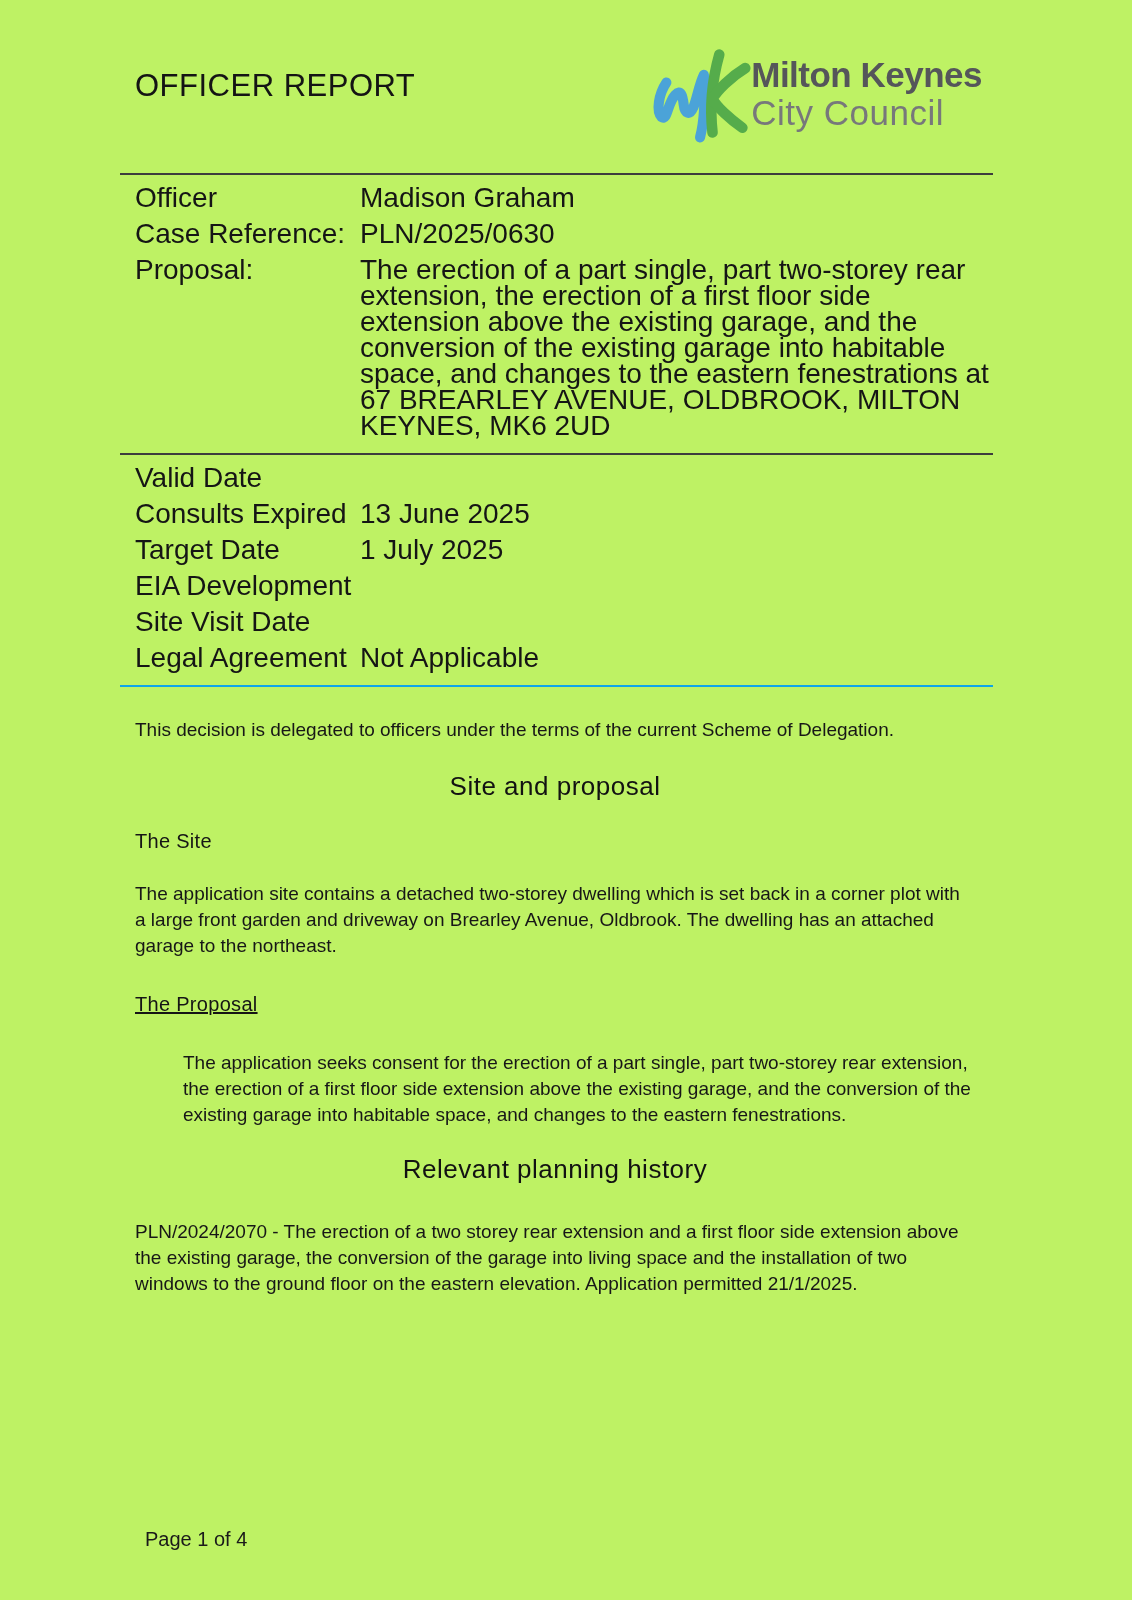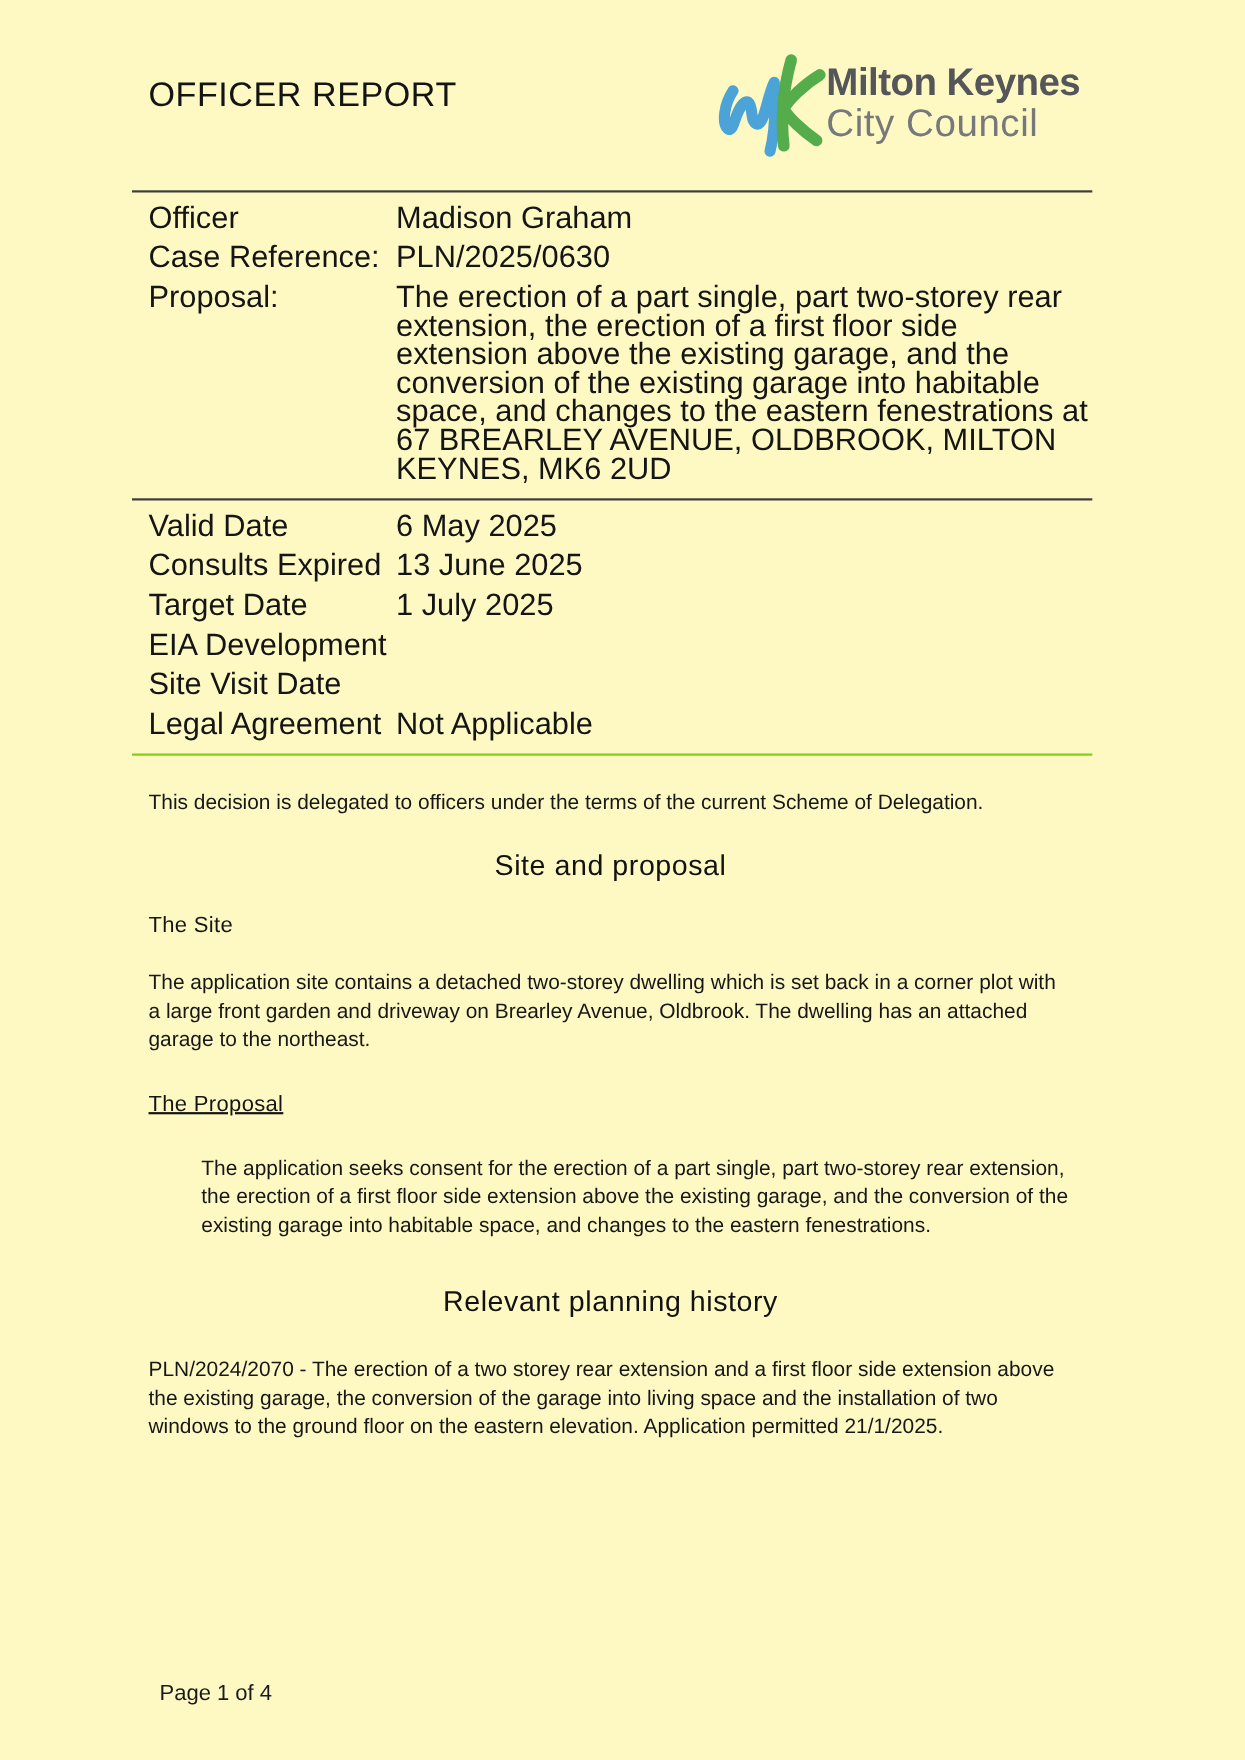--- a/index.html
+++ b/index.html
@@ -1,20 +1,20 @@
 <!DOCTYPE html>
 <html><head>
 <meta charset="utf-8">
 <style>
   html,body { margin:0; padding:0; background:#e8e8e8; }
   .page {
     position:relative;
     width:1132px; height:1600px;
     margin:0 auto;
-    background:#fef9c3;
+    background:#bef264;
     font-family:"Liberation Sans", sans-serif;
     color:#1a1a1a;
     overflow:hidden;
   }
 
   
   .header {
     display:flex;
     justify-content:space-between;
     align-items:flex-start;
@@ -30,21 +30,21 @@
   }
   .logo { display:flex; align-items:center; gap:0; }
   .logo-mark { width:100px; height:100px; flex:0 0 auto; }
   .logo-text { line-height:1.1; padding-bottom:4px; }
   .logo-line1 { font-size:35px; font-weight:700; color:#55565a; letter-spacing:-0.5px; }
   .logo-line2 { font-size:35px; font-weight:400; color:#77787b; letter-spacing:0.5px; }
 
   
   .info-table { margin:27px 139px 0 120px; font-size:28px; }
   .tblock { border-top:2px solid #3d3d3d; padding:5px 0 9px 0; }
-  .tblock-bottom { border-bottom:2px solid #84cc16; }
+  .tblock-bottom { border-bottom:2px solid #0ea5e9; }
   .trow {
     display:grid;
     grid-template-columns:225px 1fr;
     padding:5px 0 5px 15px;
     line-height:26px;
   }
   .t-label { color:#151515; }
   .t-value { color:#151515; }
 
   
@@ -52,21 +52,21 @@
   .content p { margin:0; font-size:19px; line-height:26px; color:#171717; }
   .delegation { margin-top:30px !important; }
   .h-section {
     margin:28px 0 0 0;
     font-size:26px;
     font-weight:400;
     letter-spacing:0.5px;
     color:#121212;
     text-align:center;
   }
-  .h-section.history { margin-top:40px; }
+  .h-section.history { margin-top:26px; }
   .h-sub {
     margin:28px 0 0 0;
     font-size:20px;
     font-weight:400;
     letter-spacing:0.3px;
     color:#151515;
   }
   .h-sub.proposal { margin-top:34px;text-decoration:underline; }
   .para { margin-top:28px !important; }
   .para.proposal-para { margin-top:34px !important;margin-left:48px; }
@@ -111,21 +111,20 @@
         <div class="t-value">PLN/2025/0630</div>
       </div>
       <div class="trow">
         <div class="t-label">Proposal:</div>
         <div class="t-value">The erection of a part single, part two-storey rear extension, the erection of a first floor side extension above the existing garage, and the conversion of the existing garage into habitable space, and changes to the eastern fenestrations at 67 BREARLEY AVENUE, OLDBROOK, MILTON KEYNES, MK6 2UD</div>
       </div>
     </div>
     <div class="tblock tblock-bottom">
       <div class="trow">
         <div class="t-label">Valid Date</div>
-        <div class="t-value">6 May 2025</div>
       </div>
       <div class="trow">
         <div class="t-label">Consults Expired</div>
         <div class="t-value">13 June 2025</div>
       </div>
       <div class="trow">
         <div class="t-label">Target Date</div>
         <div class="t-value">1 July 2025</div>
       </div>
       <div class="trow">

